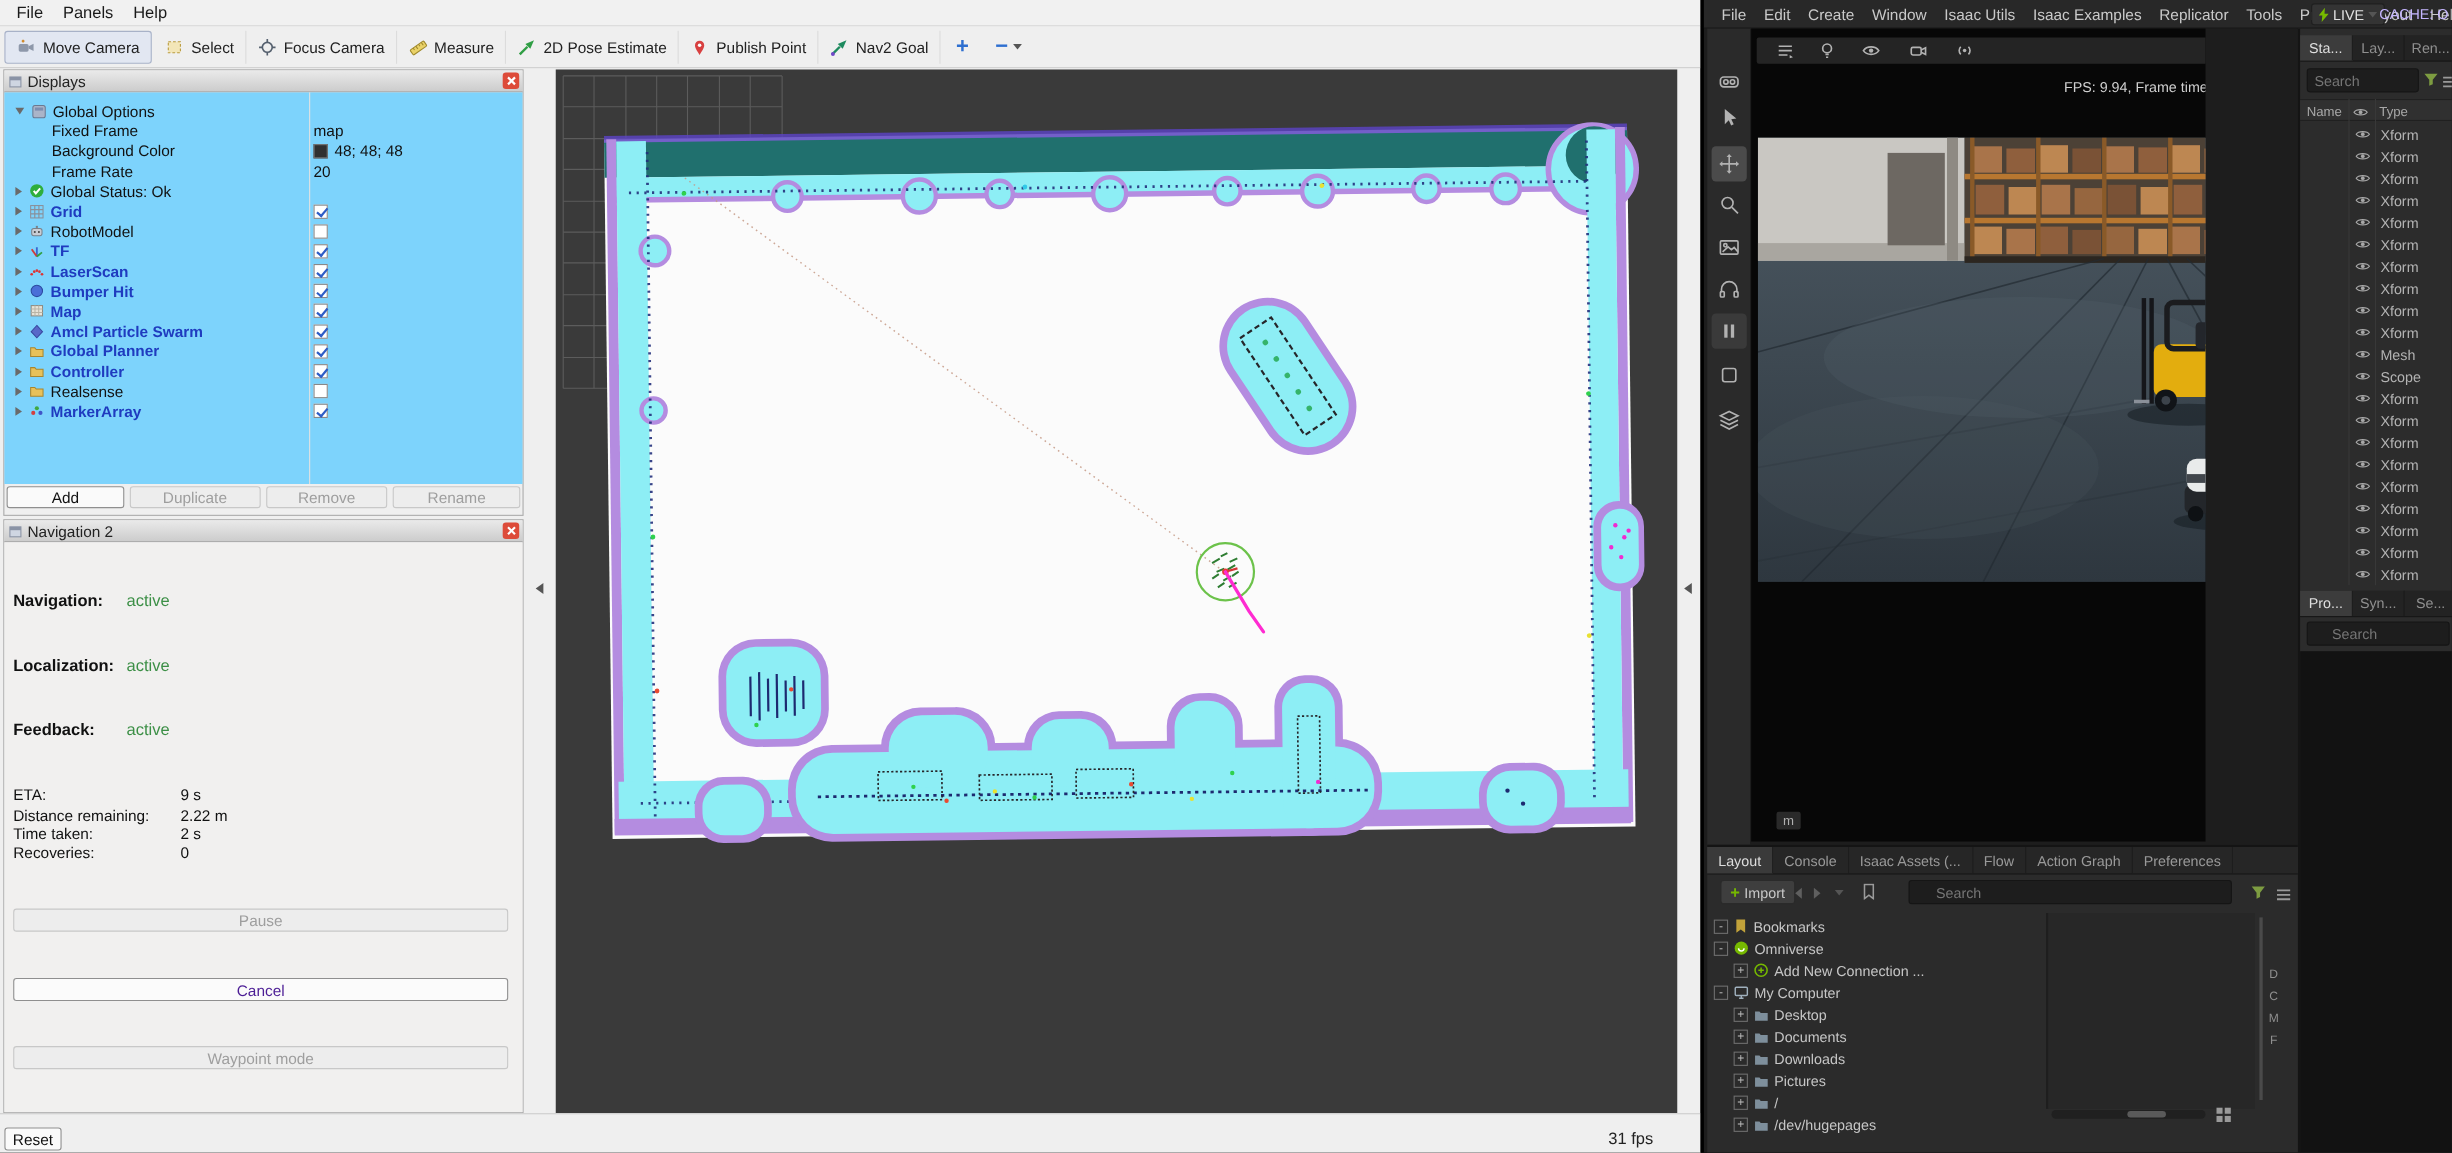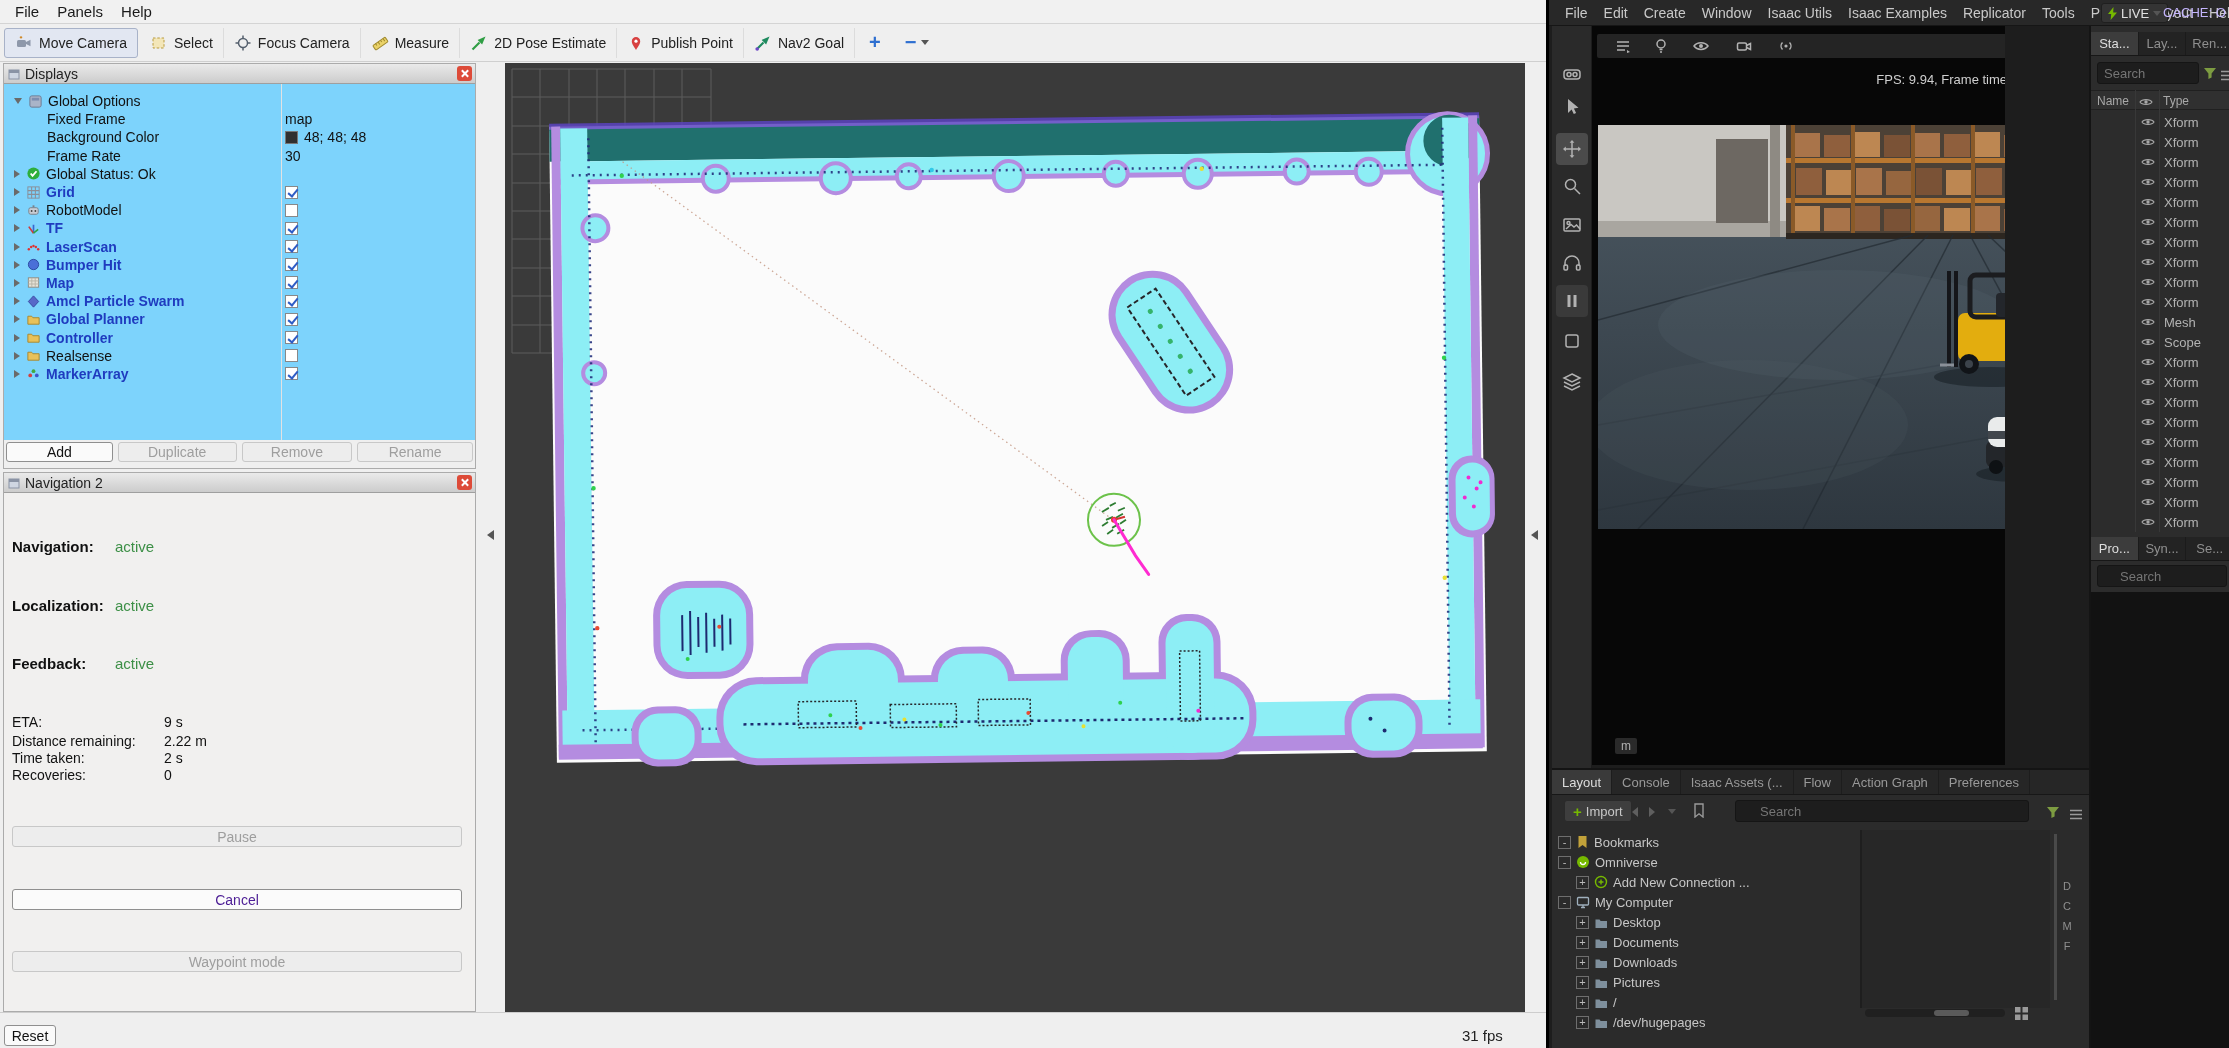--- a/index.html
+++ b/index.html
@@ -354,21 +354,21 @@
           <div class="tv-row prop">
             <span class="tv-label">Fixed Frame</span>
             <span class="tv-val">map</span>
           </div>
           <div class="tv-row prop">
             <span class="tv-label">Background Color</span>
             <span class="tv-val"><i class="swatch" style="background:#303030"></i>48; 48; 48</span>
           </div>
           <div class="tv-row prop">
             <span class="tv-label">Frame Rate</span>
-            <span class="tv-val">30</span>
+            <span class="tv-val">20</span>
           </div>
           <div class="tv-row">
             <i class="exp right"></i>
             <span class="dicon">
               <svg width="15" height="15" viewBox="0 0 16 16">
                 <circle cx="8" cy="8" r="6.5" fill="#2eae3c"></circle>
                 <path d="M5 8l2 2.4L11.2 5.6" stroke="#fff" stroke-width="2" fill="none"></path>
               </svg>
             </span>
             <span class="tv-label">Global Status: Ok</span>

